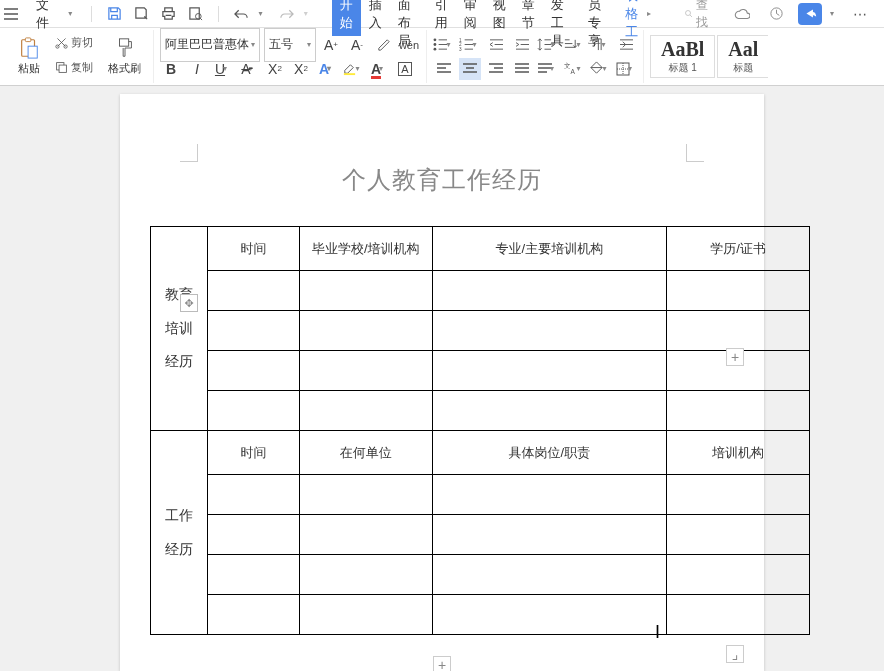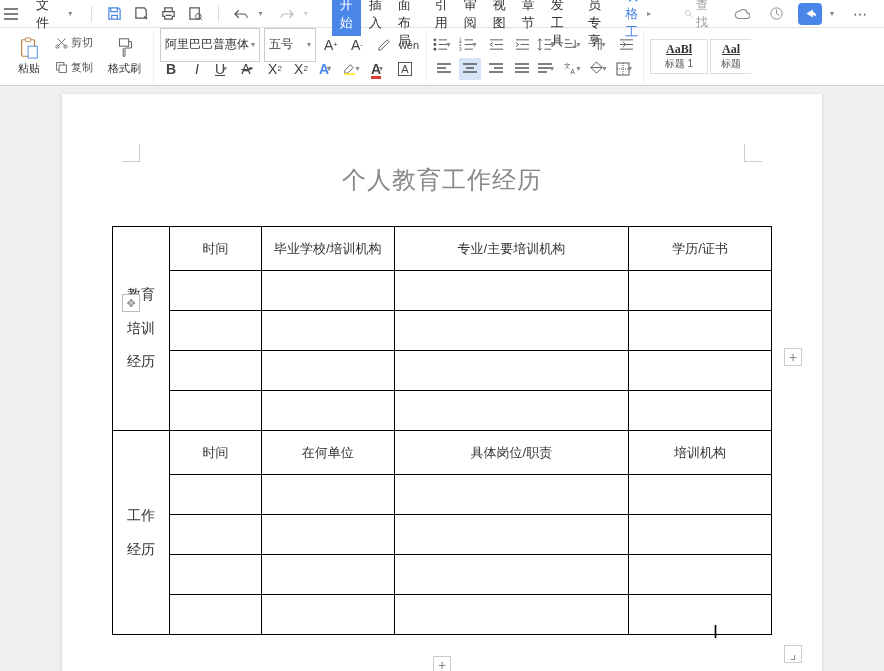--- a/index.html
+++ b/index.html
@@ -32,25 +32,25 @@
   .big-btn .ic { font-size: 18px; }
   .small-btn { display: inline-flex; align-items: center; gap: 3px; font-size: 11px; cursor: pointer; padding: 0 3px; color: #555; }
   .tool-ic { width: 22px; height: 22px; display: inline-flex; align-items: center; justify-content: center; cursor: pointer; color: #444; font-size: 14px; }
   .font-select { border: 1px solid #ccc; height: 34px; font-size: 12px; padding: 8px 4px; background: #fff; cursor: pointer; display: inline-flex; align-items: center; justify-content: space-between; }
   .font-name { width: 100px; }
   .font-size { width: 52px; }
   .font-select .arr { font-size: 8px; color: #888; }
   .style-box { border: 1px solid #ddd; padding: 2px 10px; text-align: center; cursor: pointer; min-width: 58px; }
   .style-box .prev { font-size: 14px; }
   .style-box .lbl { font-size: 10px; color: #555; }
-  .style-box.heading .prev { font-family: "SimSun"; font-weight: bold; font-size: 12px; text-decoration: underline; }
+  .style-box.heading .prev { font-family: "SimSun"; font-weight: bold; font-size: 20px; }
 
   
   .workspace { background: #f0f0f0; height: calc(671px - 28px - 58px); position: relative; display: flex; justify-content: center; overflow: hidden; }
-  .page { background: #fff; width: 760px; margin-top: 8px; box-shadow: 0 1px 3px rgba(0,0,0,.2); position: relative; padding: 70px 30px 40px 30px; }
+  .page { background: #fff; width: 644px; margin-top: 8px; box-shadow: 0 1px 3px rgba(0,0,0,.2); position: relative; padding: 70px 30px 40px 30px; }
   .corner { position: absolute; width: 18px; height: 18px; border: 0 solid #ccc; }
   .corner.tl { top: 50px; left: 60px; border-left-width: 1px; border-top-width: 1px; transform: rotate(180deg);}
   .corner.tr { top: 50px; right: 60px; border-right-width: 1px; border-top-width: 1px; transform: rotate(180deg);}
   
   .doc-title { text-align: center; font-size: 24px; color: #888; font-weight: 500; margin-bottom: 30px; letter-spacing: 1px; }
   
   .move-handle { position: absolute; left: 60px; top: 200px; width: 18px; height: 18px; border: 1px solid #bbb; display: flex; align-items: center; justify-content: center; font-size: 11px; color: #888; background: #fff; cursor: move; }
   
   table.doc-table { border-collapse: collapse; width: 660px; margin: 0 auto; table-layout: fixed; }
   table.doc-table td { border: 1px solid #000; height: 40px; text-align: center; font-size: 13px; vertical-align: middle; padding: 4px; }

